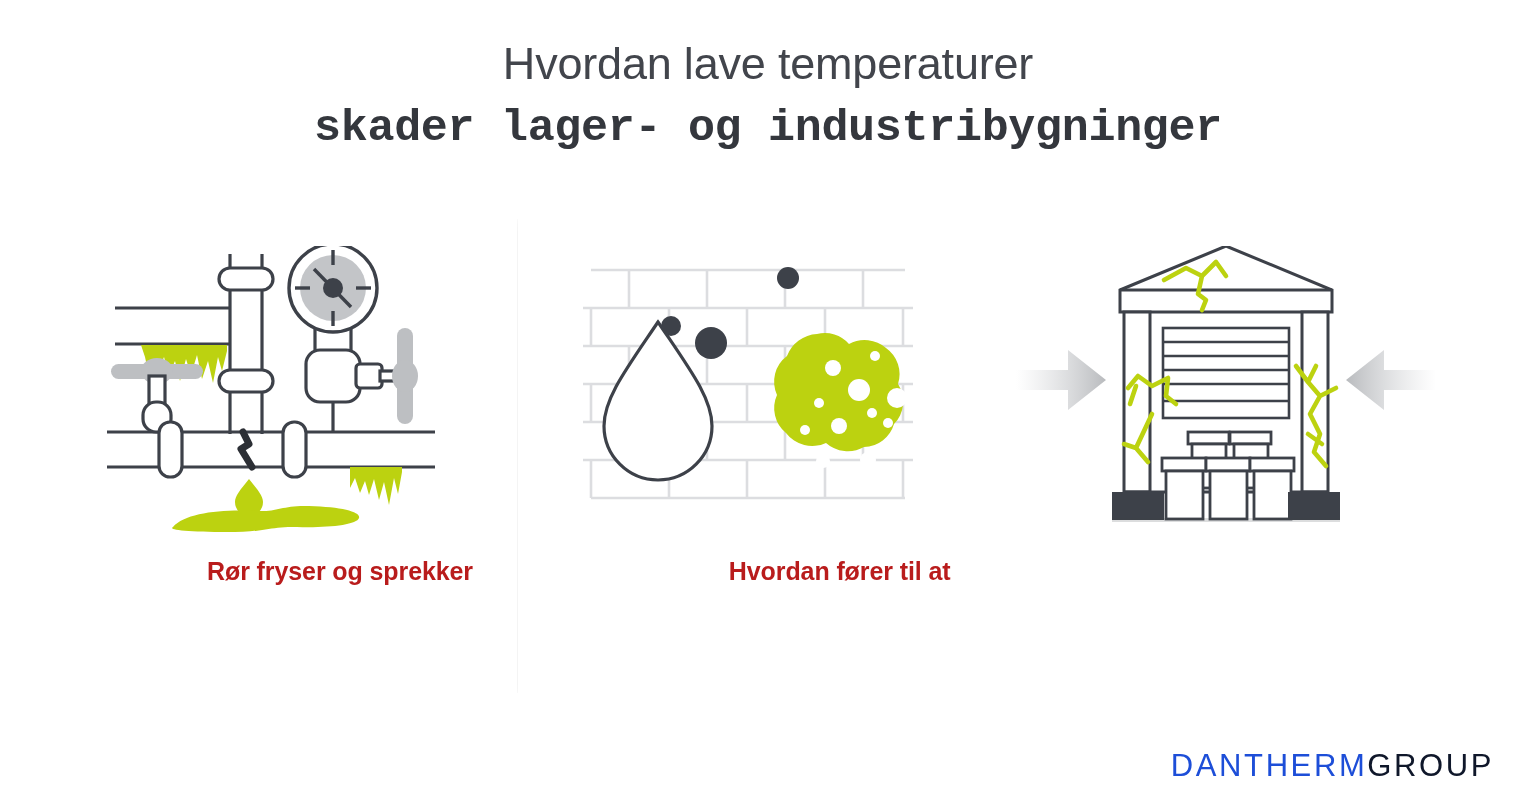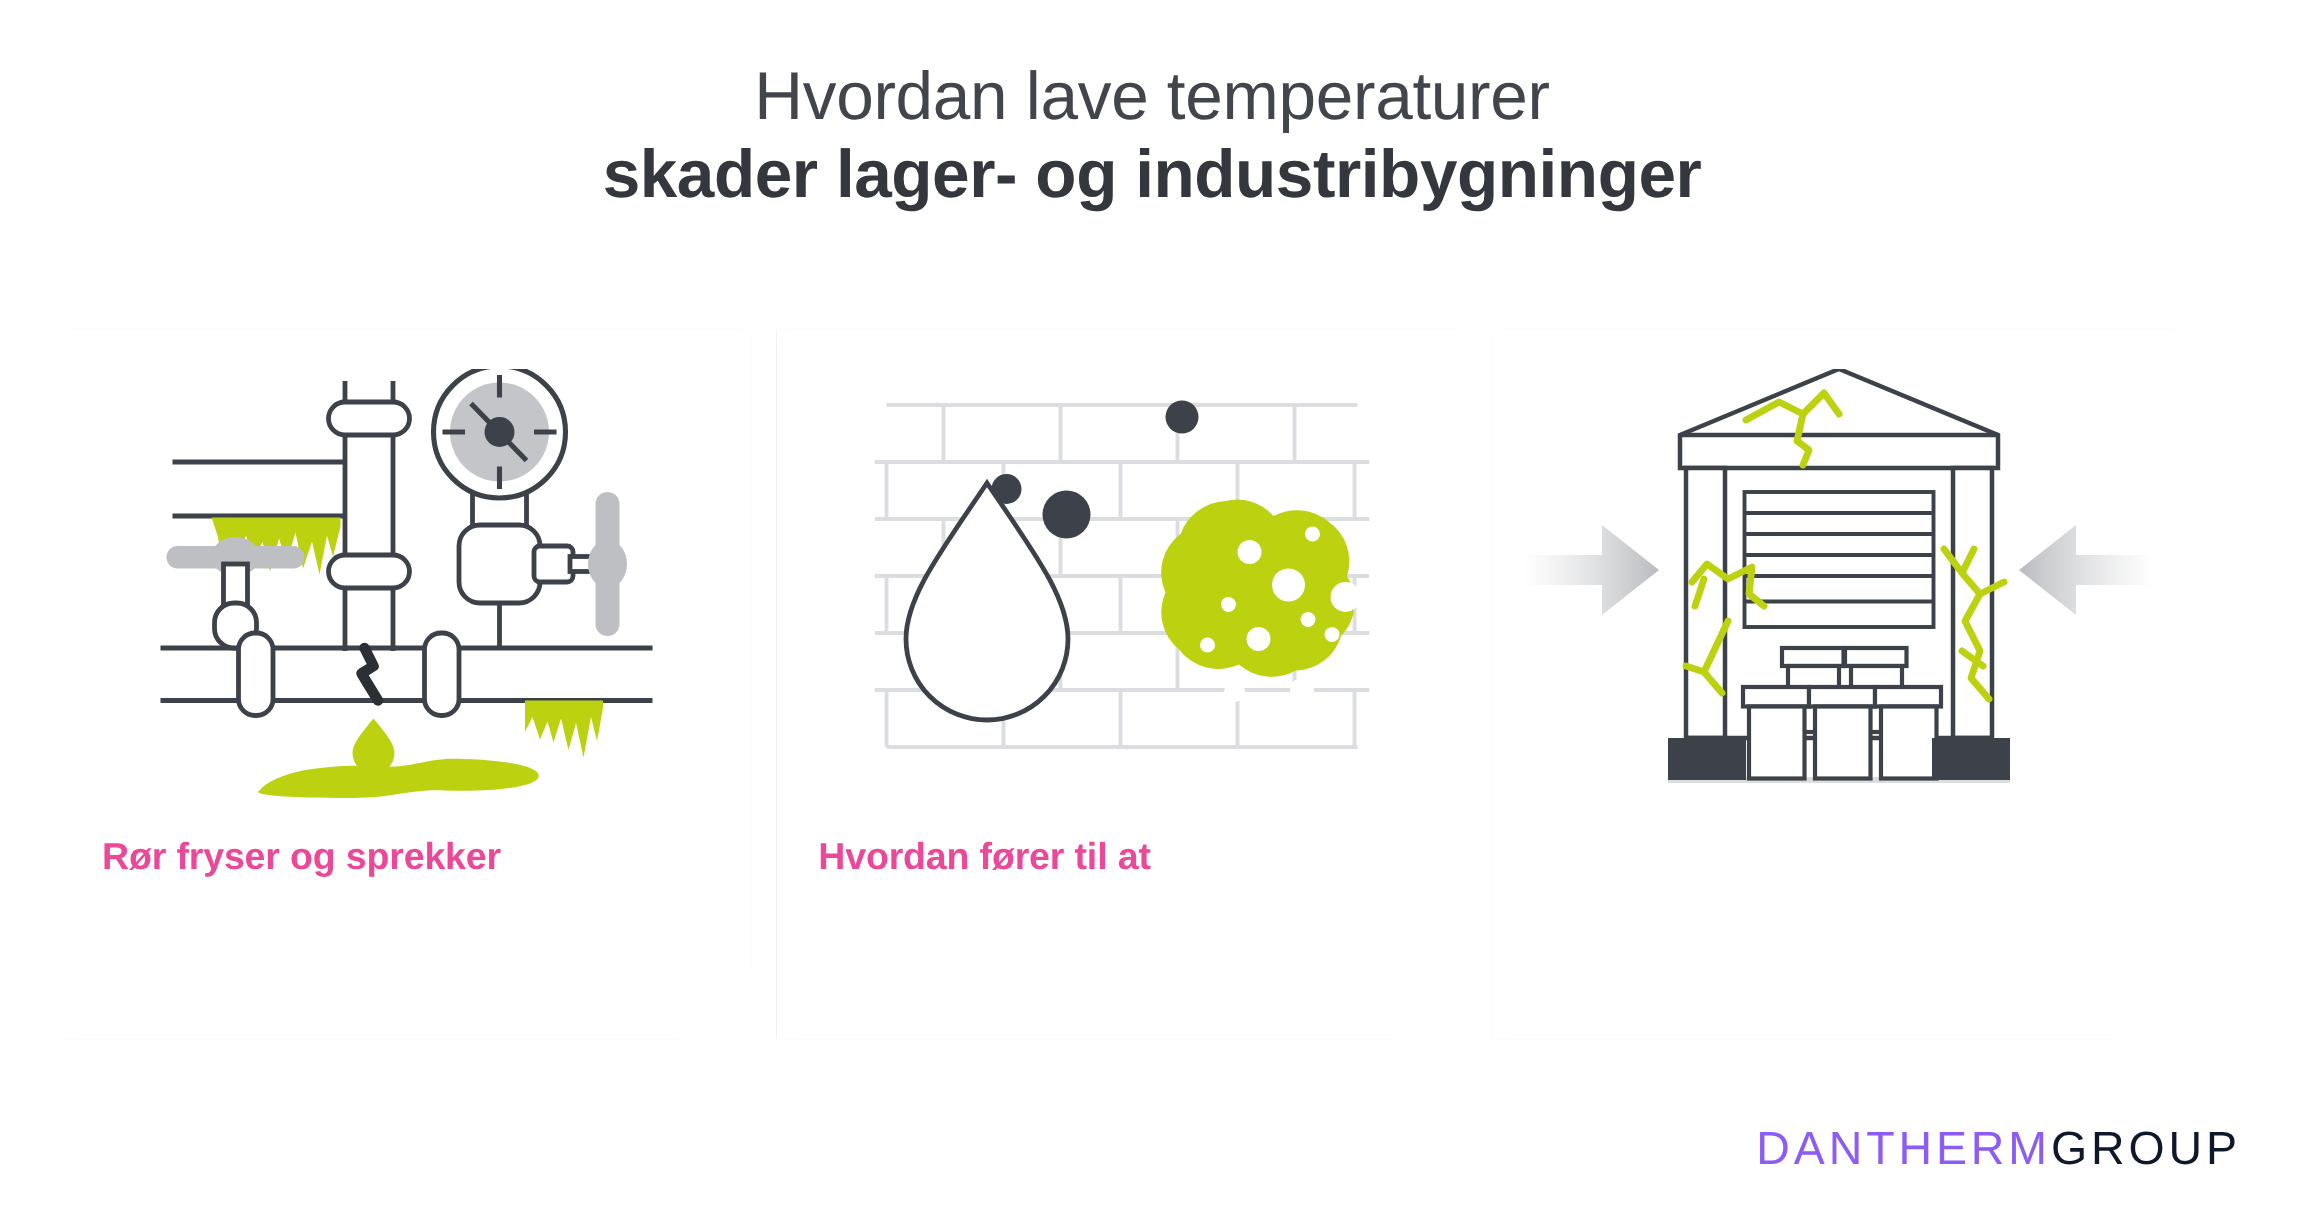--- a/index.html
+++ b/index.html
@@ -37,21 +37,22 @@
     color: #42454c;
     line-height: 1.14;
   }
   .heading-line2 {
     display: block;
     font-size: 45px;
     font-weight: 700;
     letter-spacing: -0.3px;
     color: #34373d;
     line-height: 1.22;
-    margin-top: 0;
+    margin-top: 13px;
+    font-family: Liberation Mono, monospace;
   }
 
   
   .cards {
     position: absolute;
     left: 40px;
     top: 219px;
     width: 1416px;
     height: 474px;
     display: flex;
@@ -76,42 +77,42 @@
     height: 300px;
     margin-top: 22px;
     display: flex;
     align-items: center;
     justify-content: center;
     overflow: visible;
   }
 
   .card-label {
     width: 100%;
-    text-align: left;
+    text-align: right;
     font-size: 25px;
     font-weight: 700;
-    color: #ec4899;
+    color: #b91c1c;
     line-height: 1.34;
     letter-spacing: -0.1px;
     margin-top: 14px;
     padding: 0 28px;
   }
   .card-label .l2 { display: block; }
 
   
   .logo {
     position: absolute;
     right: 42px;
     bottom: 22px;
     font-size: 31px;
     font-weight: 400;
     letter-spacing: 2.6px;
     white-space: nowrap;
   }
-  .logo .dantherm { color: #8b5cf6; }
+  .logo .dantherm { color: #1d4ed8; }
   .logo .group { color: #0f172a; }
 </style>
 </head>
 <body>
 
 <div class="poster">
 
   <div class="heading">
     <span class="heading-line1">Hvordan lave temperaturer</span>
     <span class="heading-line2">skader lager- og industribygninger</span>

